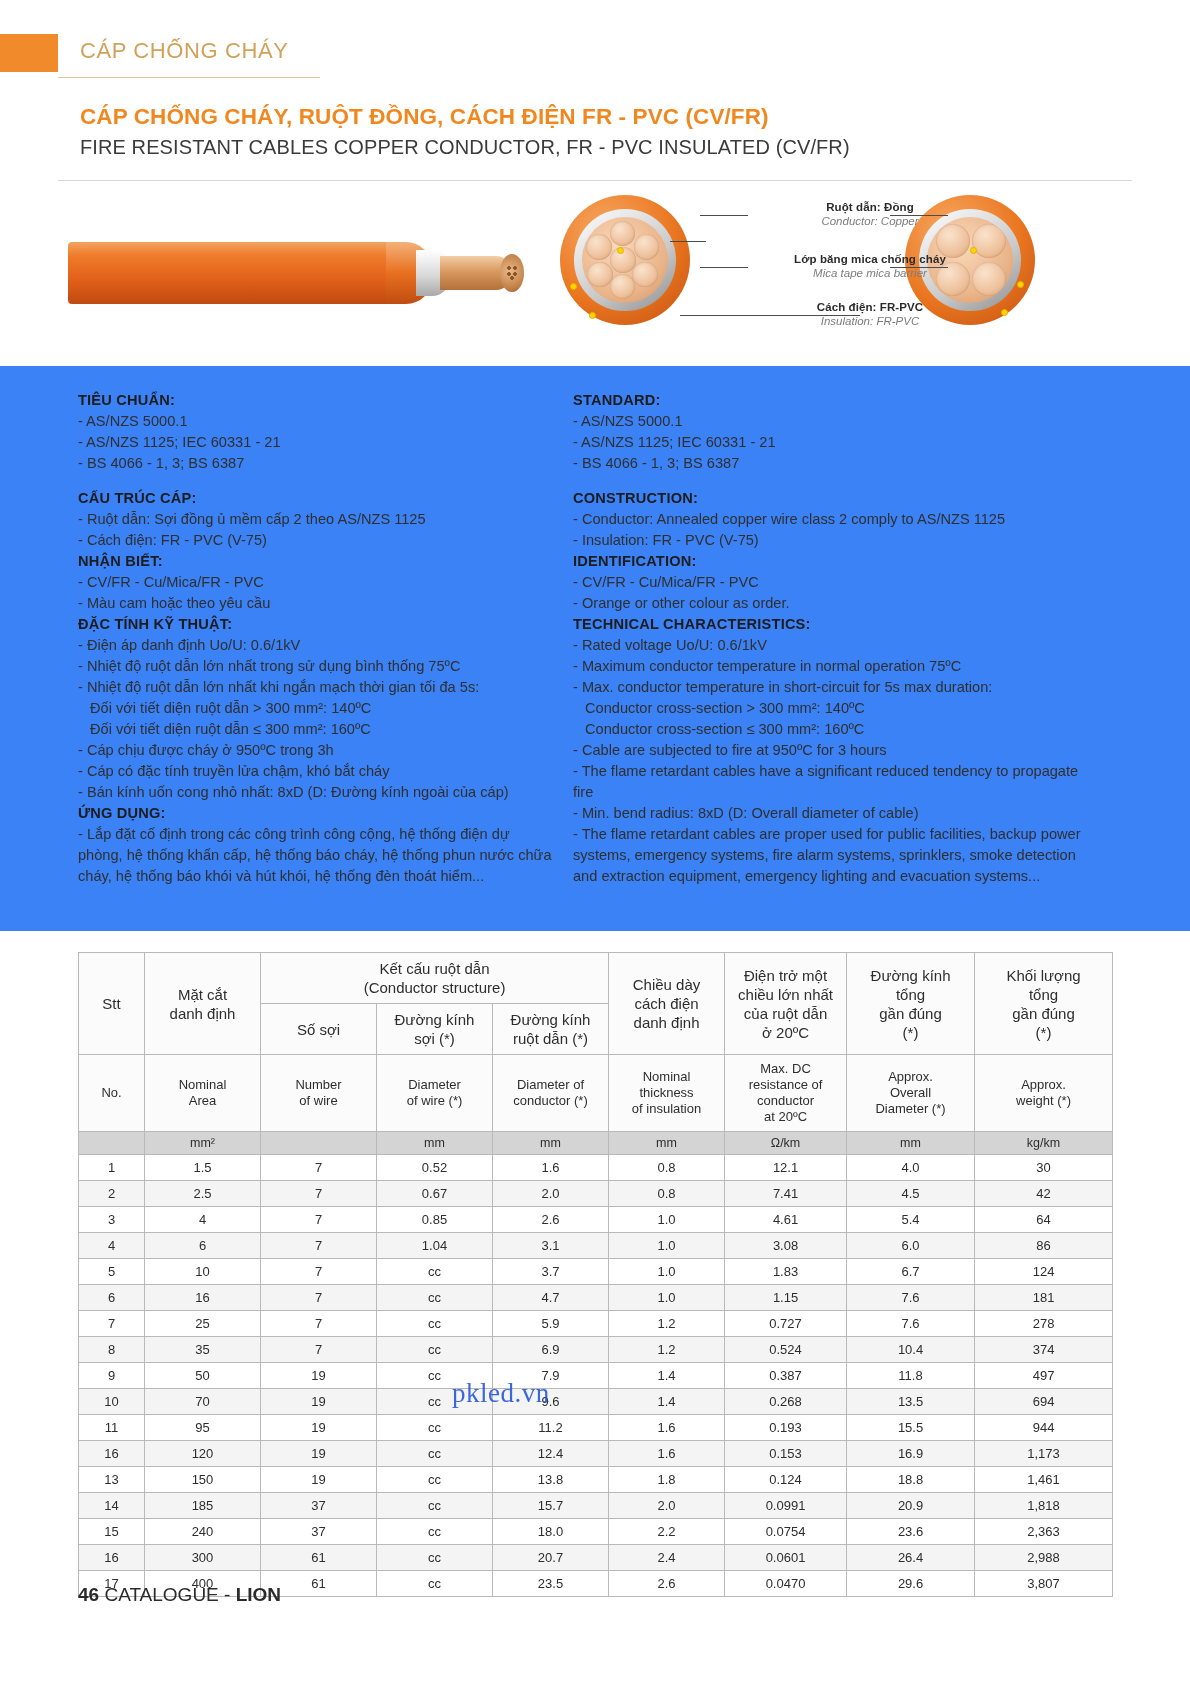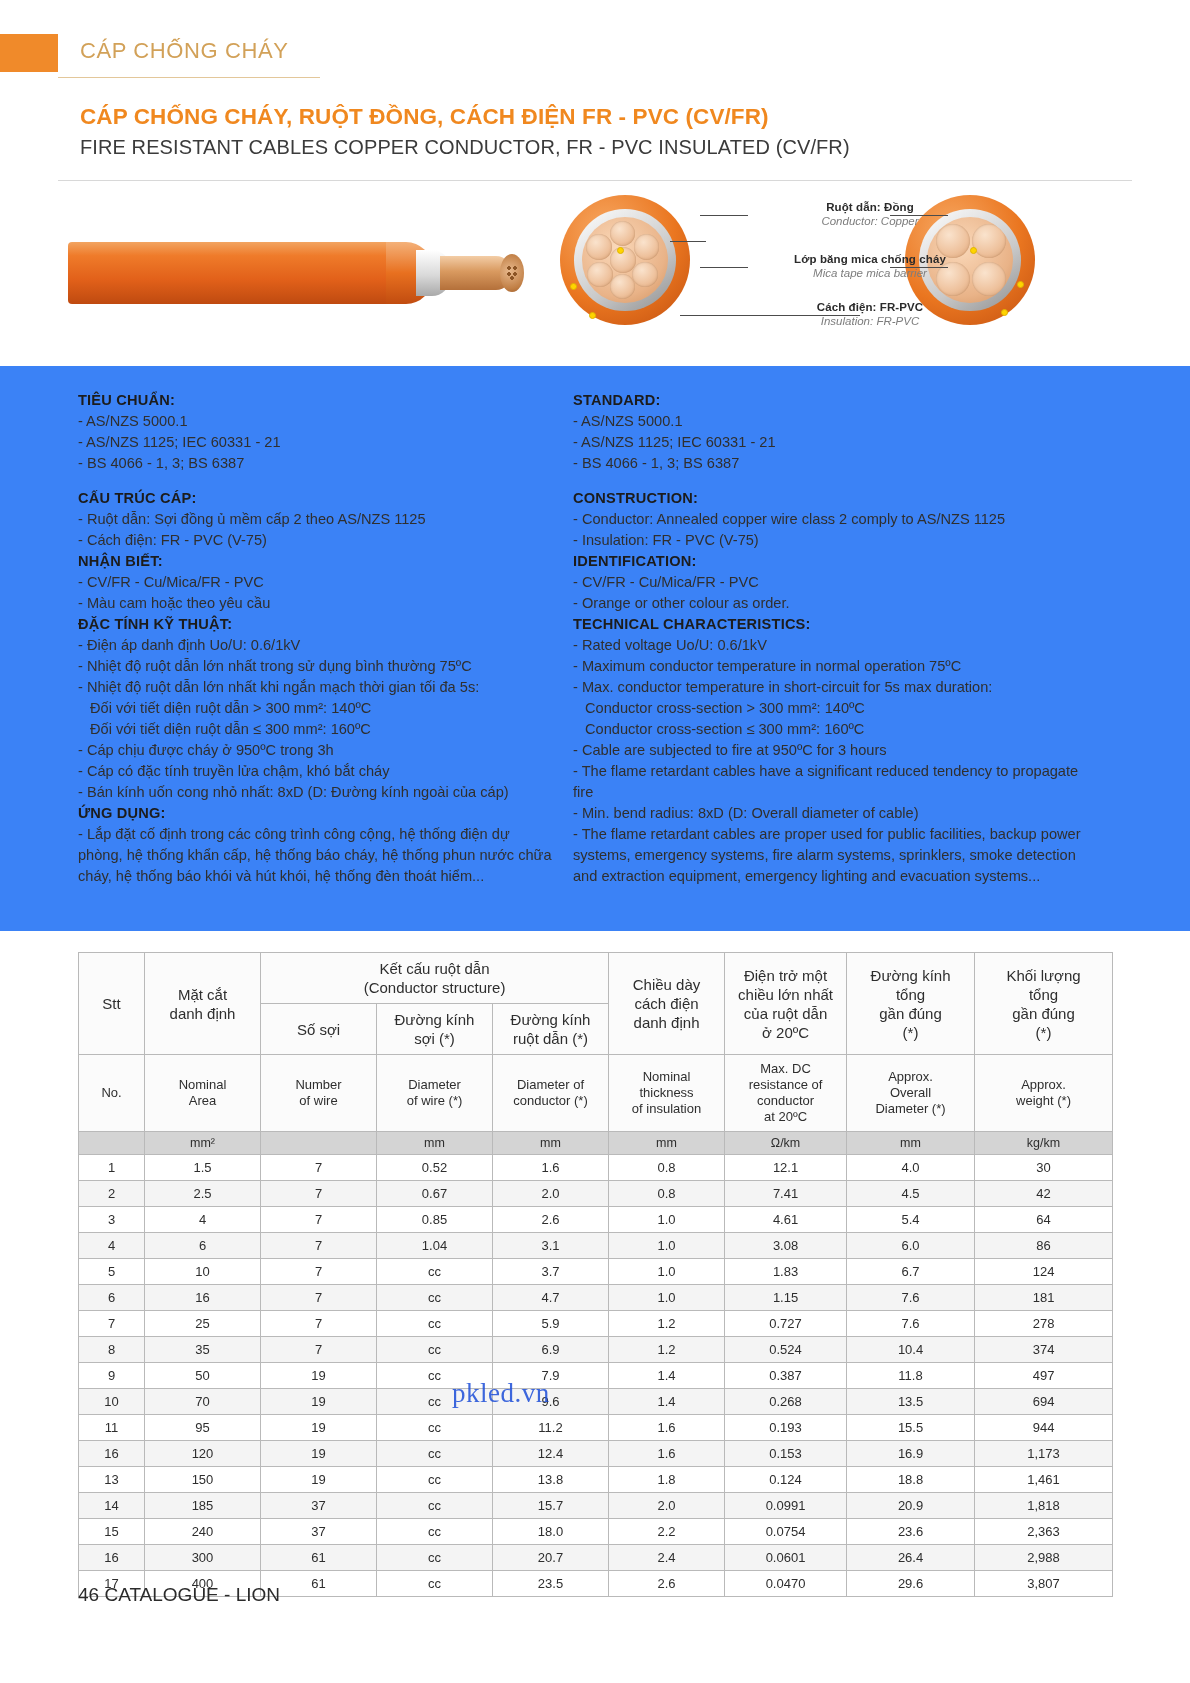--- a/index.html
+++ b/index.html
@@ -152,21 +152,21 @@
     font-size: 27px; color: #1d4ed8; opacity: .85;
     font-family: "Liberation Serif", serif;
     letter-spacing: .5px;
   }
 
   
   .footer {
     position: absolute; left: 78px; top: 1584px;
     font-size: 19px; color: #2b2b2b;
   }
-  .footer b { font-weight: normal; }
+  .footer b { font-weight: bold; }
 </style>
 </head>
 <body>
 
 <div class="page">
 
   <div class="top-header">
     <div class="orange-tab"></div>
     <div class="kicker">CÁP CHỐNG CHÁY</div>
     <div class="kicker-rule"></div>
@@ -251,21 +251,21 @@
       <div class="spec-line">- BS 4066 - 1, 3; BS 6387</div>
       <div class="spec-gap"></div>
       <div class="spec-head">CẤU TRÚC CÁP:</div>
       <div class="spec-line">- Ruột dẫn: Sợi đồng ủ mềm cấp 2 theo AS/NZS 1125</div>
       <div class="spec-line">- Cách điện: FR - PVC (V-75)</div>
       <div class="spec-head">NHẬN BIẾT:</div>
       <div class="spec-line">- CV/FR - Cu/Mica/FR - PVC</div>
       <div class="spec-line">- Màu cam hoặc theo yêu cầu</div>
       <div class="spec-head">ĐẶC TÍNH KỸ THUẬT:</div>
       <div class="spec-line">- Điện áp danh định Uo/U: 0.6/1kV</div>
-      <div class="spec-line">- Nhiệt độ ruột dẫn lớn nhất trong sử dụng bình thường 75ºC</div>
+      <div class="spec-line">- Nhiệt độ ruột dẫn lớn nhất trong sử dụng bình thống 75ºC</div>
       <div class="spec-line">- Nhiệt độ ruột dẫn lớn nhất khi ngắn mạch  thời gian tối đa 5s:</div>
       <div class="spec-line spec-indent">Đối với tiết diện ruột dẫn &gt; 300 mm²: 140ºC</div>
       <div class="spec-line spec-indent">Đối với tiết diện ruột dẫn ≤ 300 mm²: 160ºC</div>
       <div class="spec-line">- Cáp chịu được cháy ở 950ºC trong 3h</div>
       <div class="spec-line">- Cáp có đặc tính truyền lửa chậm, khó bắt cháy</div>
       <div class="spec-line">- Bán kính uốn cong nhỏ nhất: 8xD (D: Đường kính ngoài của cáp)</div>
       <div class="spec-head">ỨNG DỤNG:</div>
       <div class="spec-line">- Lắp đặt cố định trong các công trình công cộng, hệ thống điện dự phòng, hệ thống khẩn cấp, hệ thống báo cháy, hệ thống phun nước chữa cháy, hệ thống báo khói và hút khói, hệ thống đèn thoát hiểm...</div>
     </div>
 

